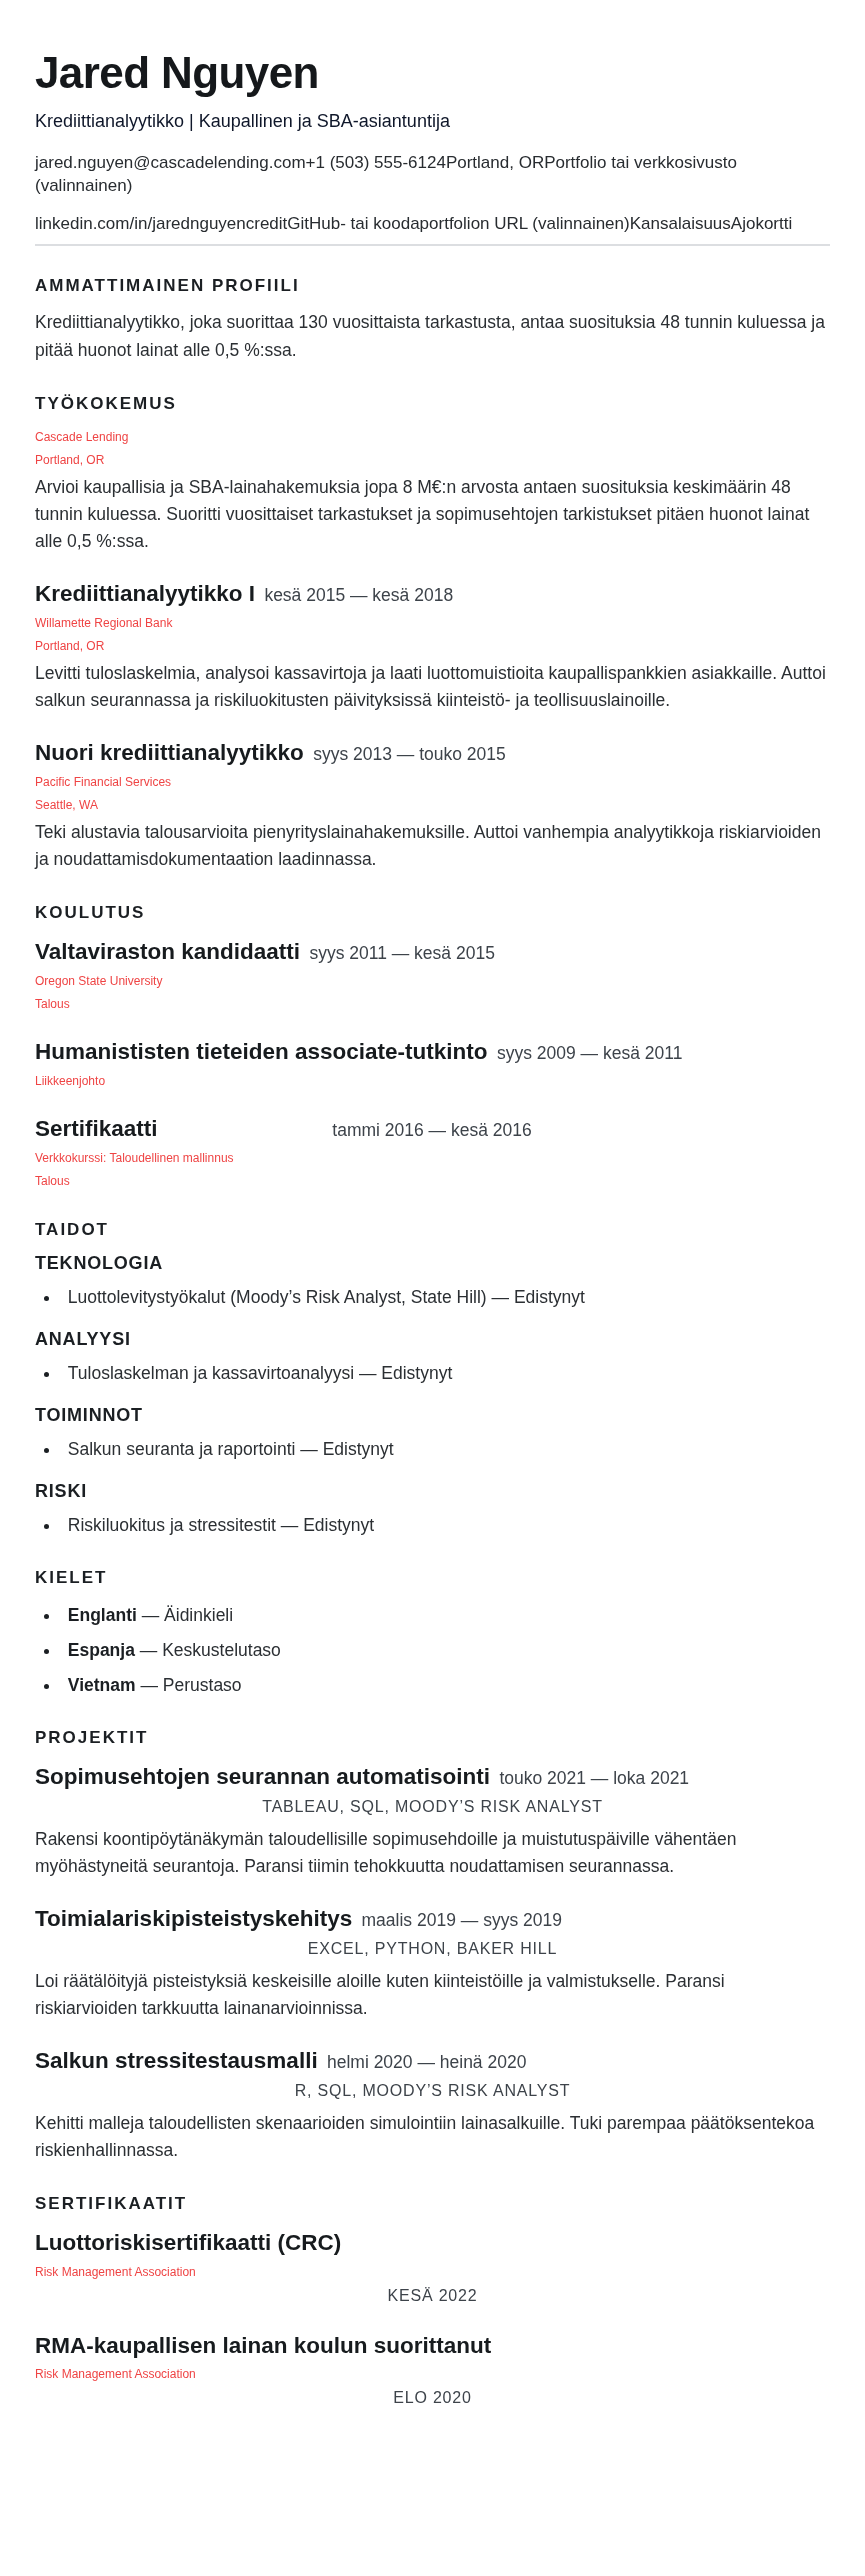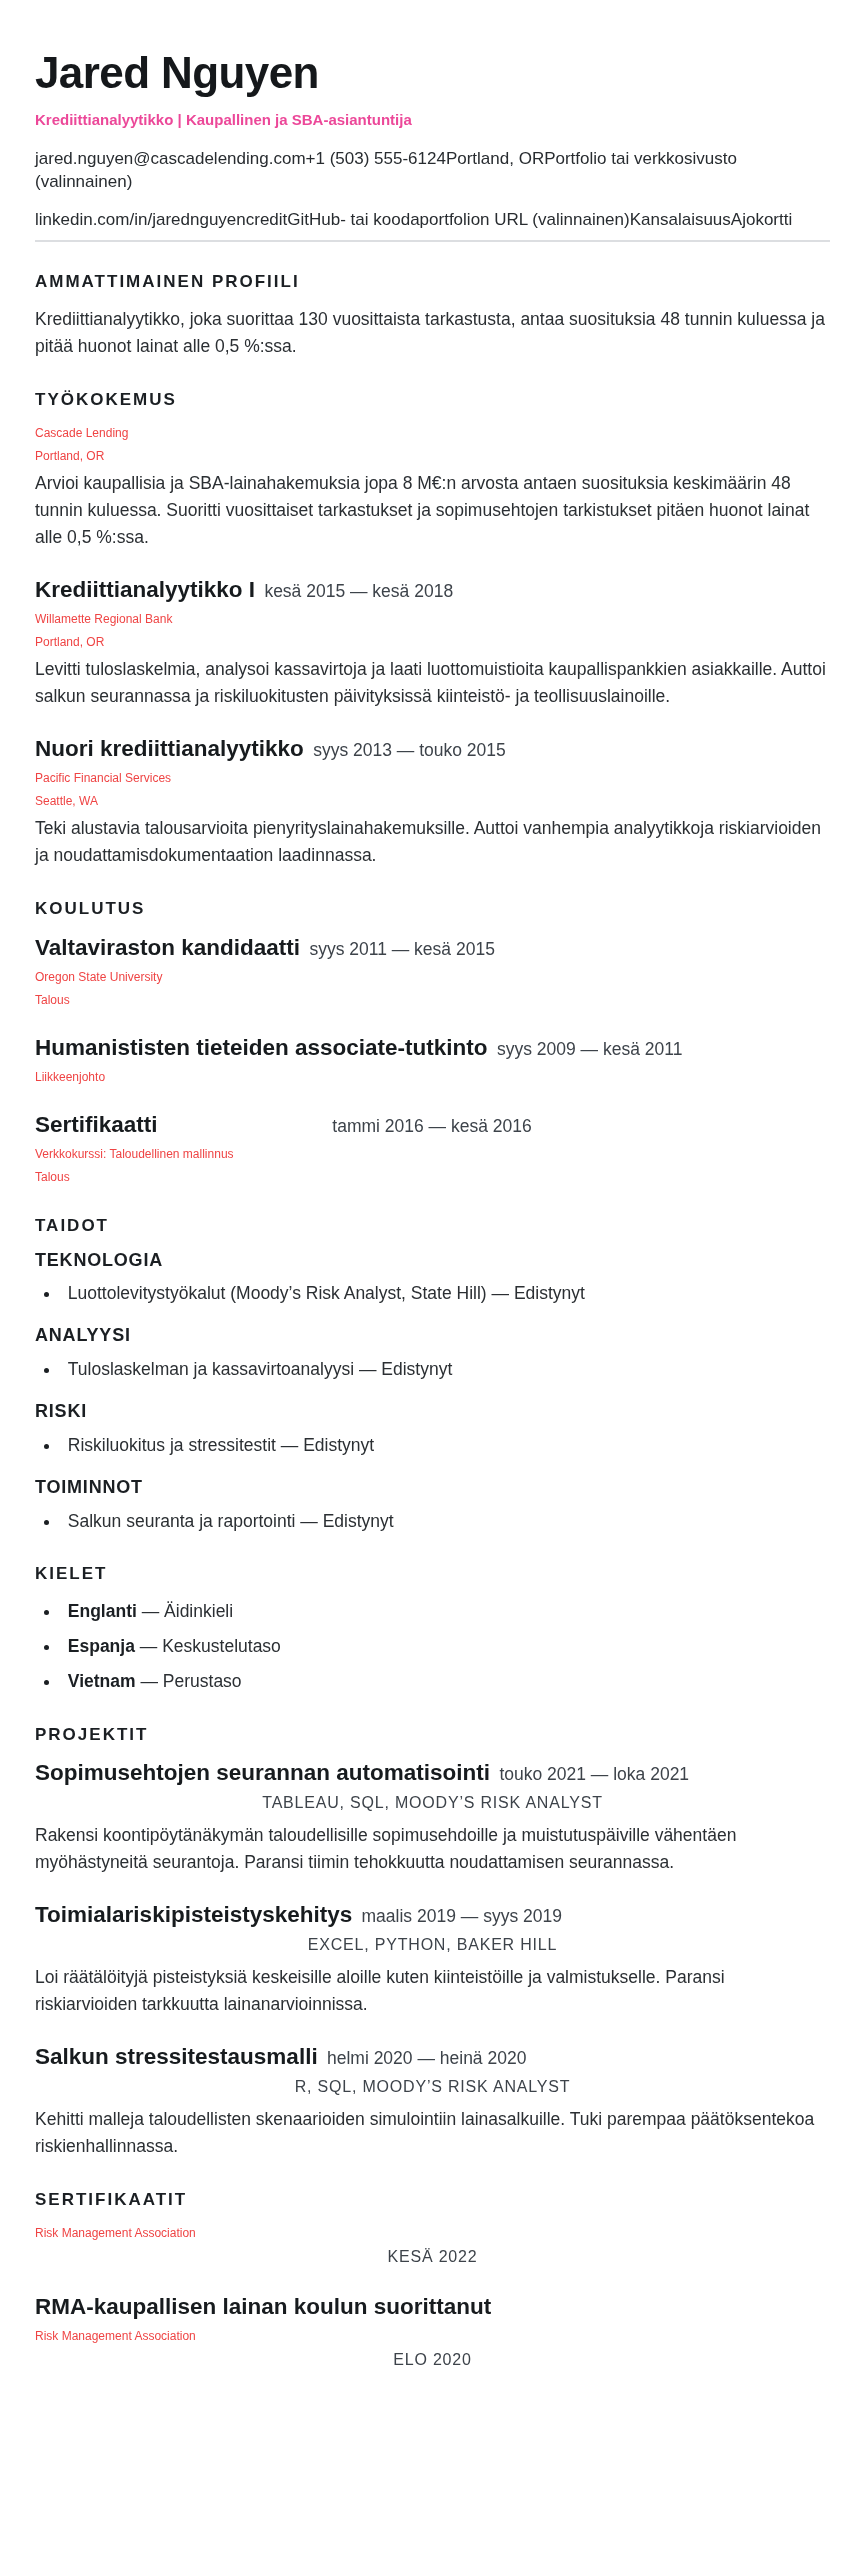--- a/index.html
+++ b/index.html
@@ -20,23 +20,23 @@
   
   .name {
     font-size: 44px;
     font-weight: 700;
     letter-spacing: -0.6px;
     color: #15181b;
     line-height: 1.12;
     margin: 0 0 12.4px 0;
   }
   .headline {
-    font-size: 15px;
-    font-weight: 700;
-    color: #ec4899;
+    font-size: 18px;
+    font-weight: 400;
+    color: #0f172a;
     line-height: 1.3;
     margin: 0 0 19px 0;
   }
   .contact-line {
     font-size: 17px;
     color: #282c30;
     line-height: 1.35;
     margin: 0 0 15px 0;
   }
   .contact-line.second { margin-bottom: 8px; }
@@ -228,30 +228,30 @@
   </div>
 
   <div class="skill-group">
     <h3 class="skill-group-name">ANALYYSI</h3>
     <ul class="dot-list">
       <li>Tuloslaskelman ja kassavirtoanalyysi — Edistynyt</li>
     </ul>
   </div>
 
   <div class="skill-group">
+    <h3 class="skill-group-name">TOIMINNOT</h3>
+    <ul class="dot-list">
+      <li>Salkun seuranta ja raportointi — Edistynyt</li>
+    </ul>
+  </div>
+
+  <div class="skill-group">
     <h3 class="skill-group-name">RISKI</h3>
     <ul class="dot-list">
       <li>Riskiluokitus ja stressitestit — Edistynyt</li>
-    </ul>
-  </div>
-
-  <div class="skill-group">
-    <h3 class="skill-group-name">TOIMINNOT</h3>
-    <ul class="dot-list">
-      <li>Salkun seuranta ja raportointi — Edistynyt</li>
     </ul>
   </div>
 </section>
 
 <section class="section">
   <h2 class="section-heading">KIELET</h2>
   <ul class="dot-list">
     <li>
       <span class="lang-name">Englanti</span>
       <span> — </span>
@@ -298,20 +298,23 @@
     </p>
     <p class="small-caps-line">R, SQL, MOODY’S RISK ANALYST</p>
     <p class="entry-desc">Kehitti malleja taloudellisten skenaarioiden simulointiin lainasalkuille. Tuki parempaa päätöksentekoa riskienhallinnassa.</p>
   </div>
 </section>
 
 <section class="section">
   <h2 class="section-heading">SERTIFIKAATIT</h2>
 
   <div class="entry">
+    <p class="entry-title-row">
+      <span class="entry-title">Luottoriskisertifikaatti (CRC)</span>
+    </p>
     <p class="entry-line">Risk Management Association</p>
     <p class="small-caps-line cert-date">KESÄ 2022</p>
   </div>
 
   <div class="entry">
     <p class="entry-title-row">
       <span class="entry-title">RMA-kaupallisen lainan koulun suorittanut</span>
     </p>
     <p class="entry-line">Risk Management Association</p>
     <p class="small-caps-line cert-date">ELO 2020</p>

